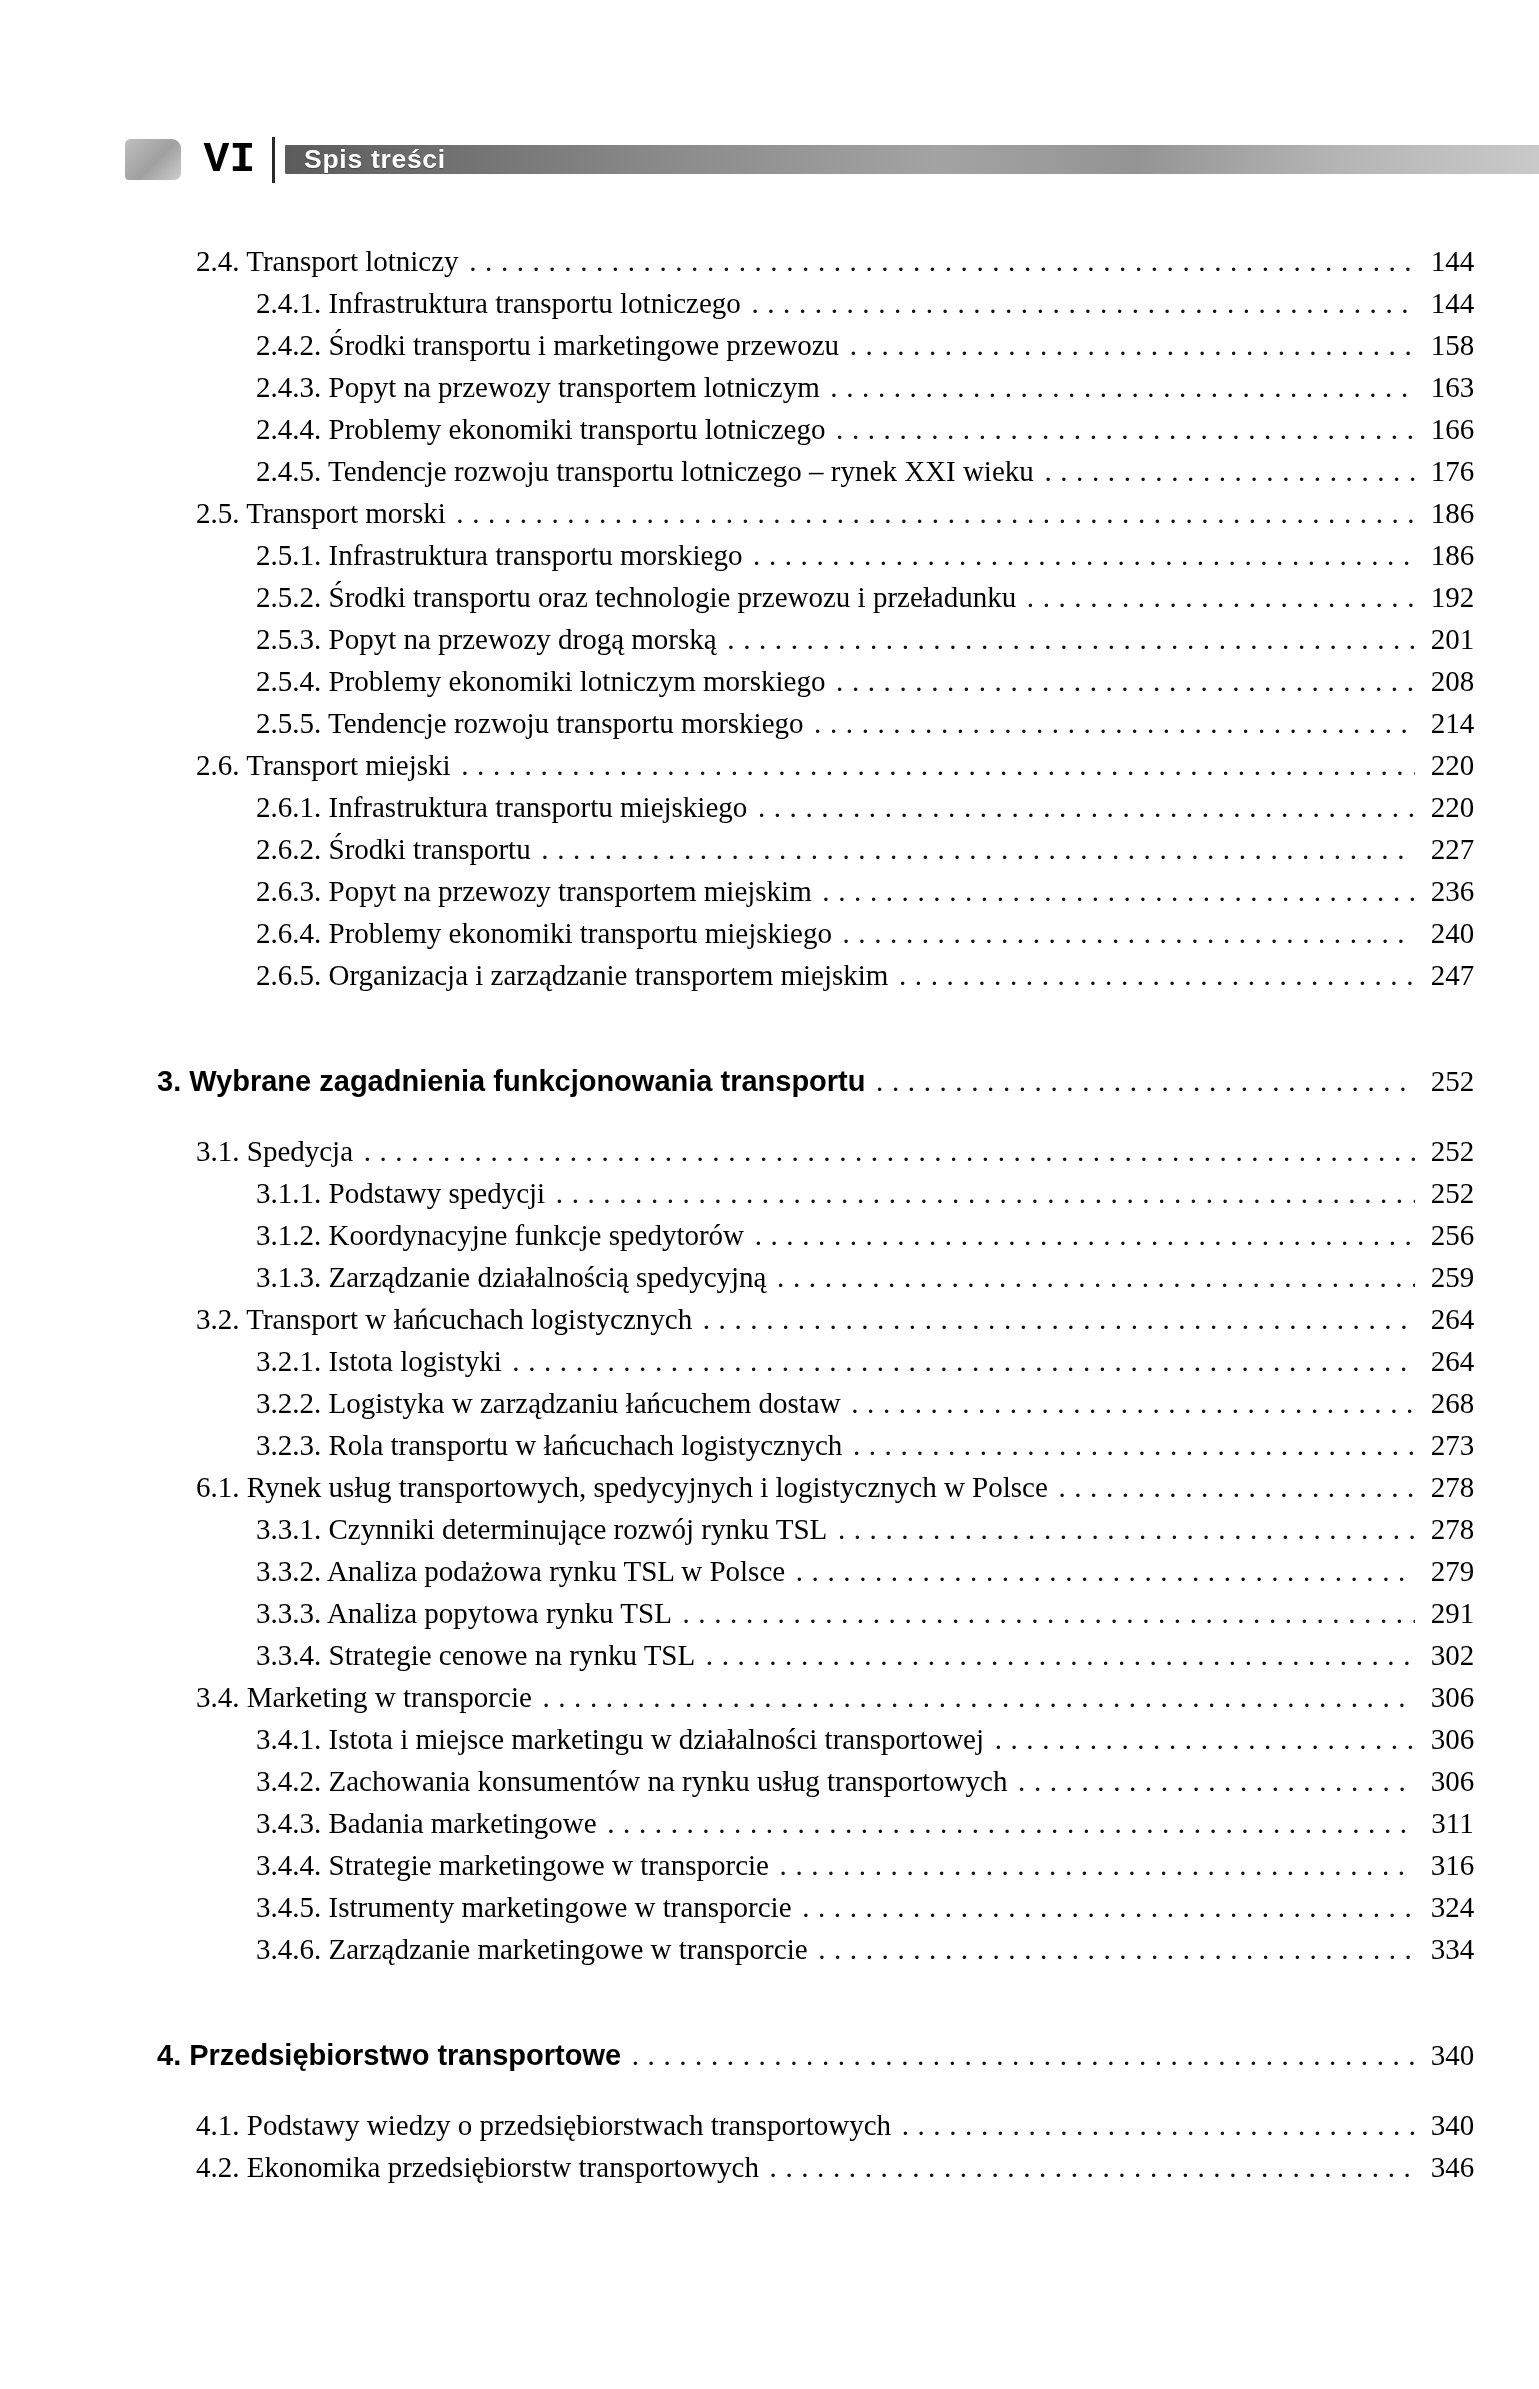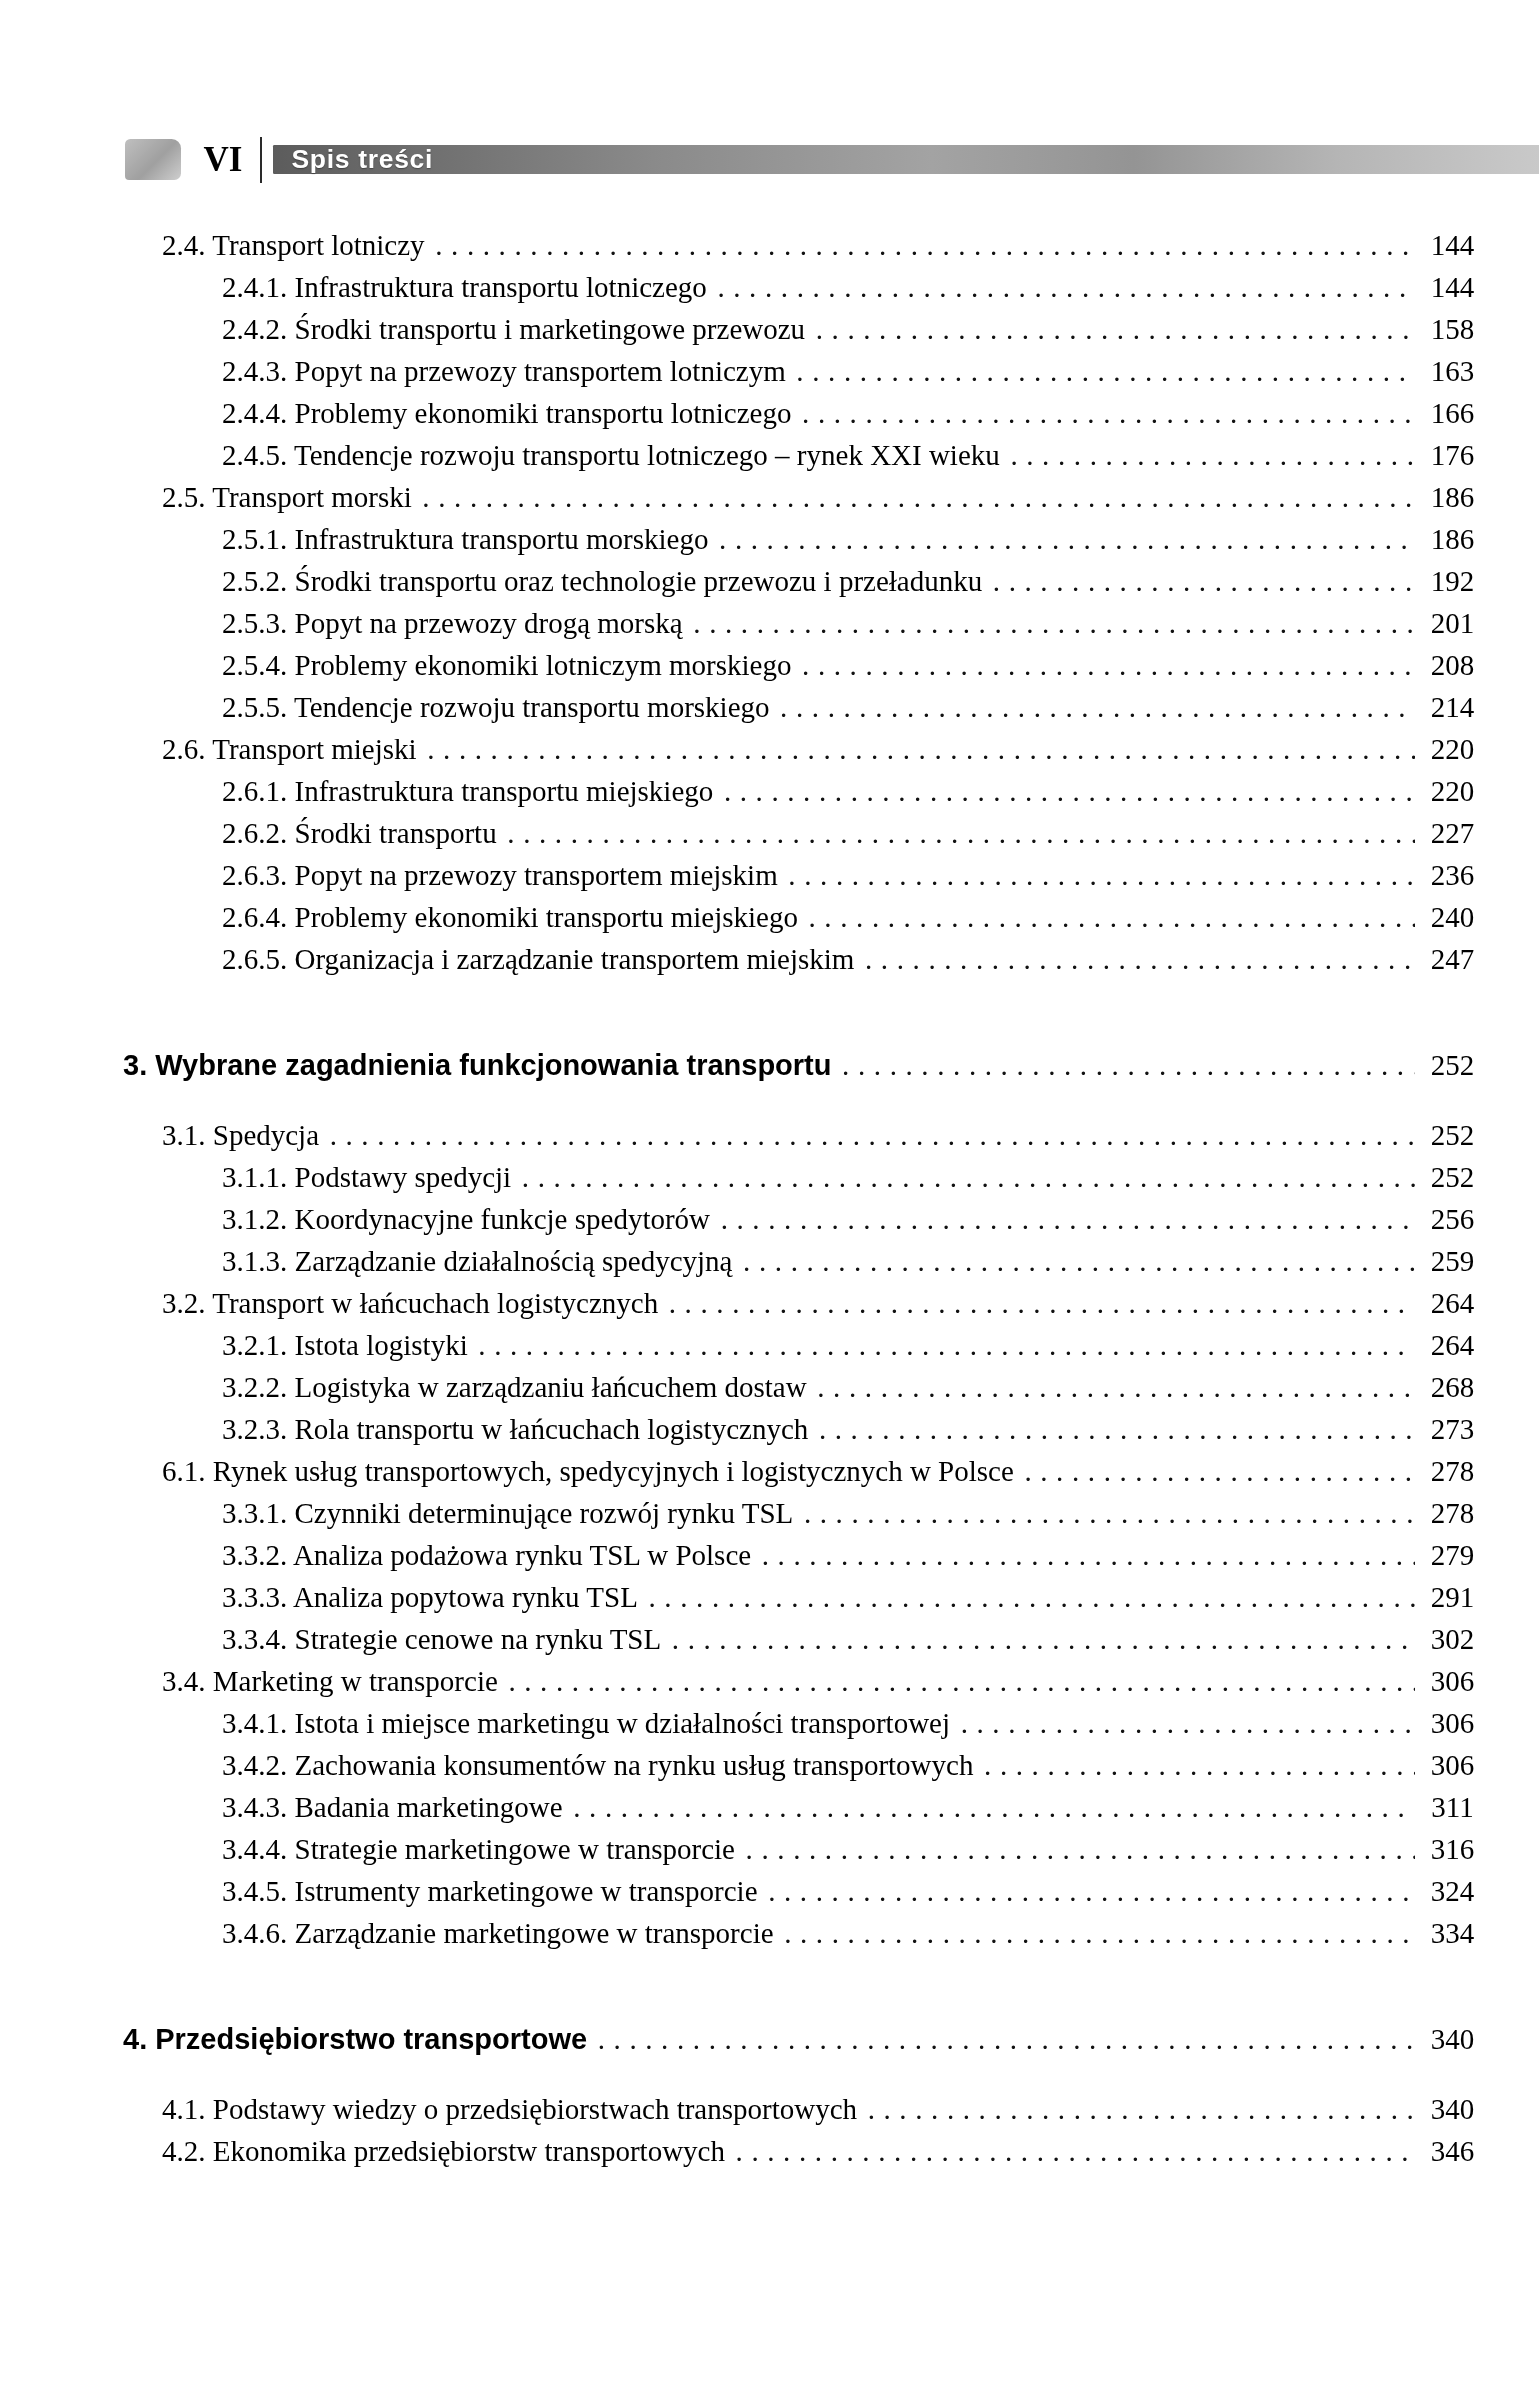--- a/index.html
+++ b/index.html
@@ -31,23 +31,23 @@
   .corner-smudge {
     width: 56px;
     height: 41px;
     margin-left: 125px;
     background: linear-gradient(135deg, #b4b4b4 0%, #8f8f8f 55%, #c6c6c6 100%);
     border-radius: 5.3px 9.3px 6.6px 4px;
     opacity: 0.85;
     flex: 0 0 auto;
   }
   .folio {
-    font-family: Liberation Serif, serif;
+    font-family: Liberation Mono, monospace;
     font-weight: 700;
-    font-size: 35px;
+    font-size: 43px;
     margin-left: 22.6px;
     flex: 0 0 auto;
   }
   .header-divider {
     width: 2.7px;
     height: 46px;
     background: #2a2a2a;
     margin-left: 17px;
     flex: 0 0 auto;
   }
@@ -68,23 +68,24 @@
     font-weight: 700;
     font-size: 26.5px;
     letter-spacing: 0.7px;
     margin-left: 18.6px;
     text-shadow: 0 0.7px 1.3px rgba(0,0,0,0.35);
   }
 
   
   .toc {
     position: absolute;
-    top: 224px;
+    top: 240px;
     left: 0;
     right: 52px;
+    padding-left: 34px;
   }
   .row {
     display: flex;
     align-items: baseline;
     height: 42px;
     font-size: 29px;
     line-height: 42px;
   }
   .row .label {
     flex: 0 0 auto;

